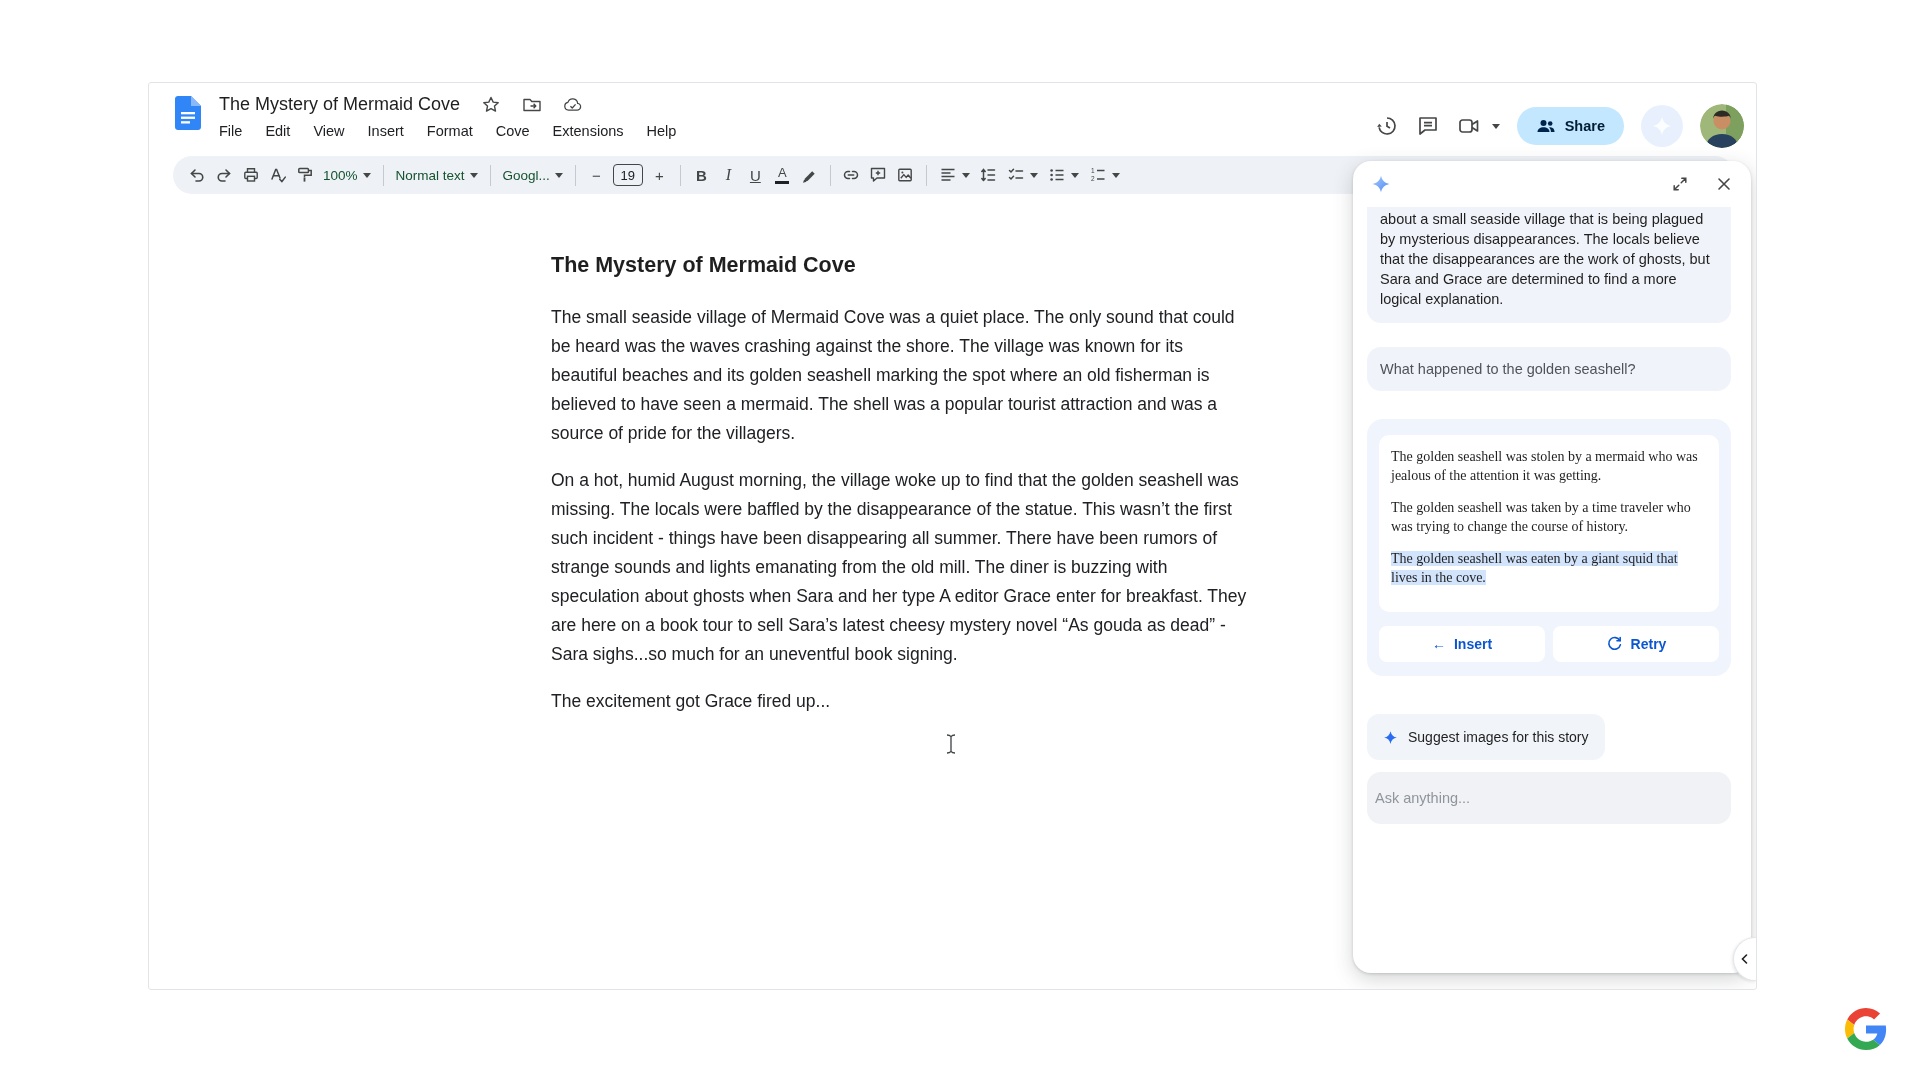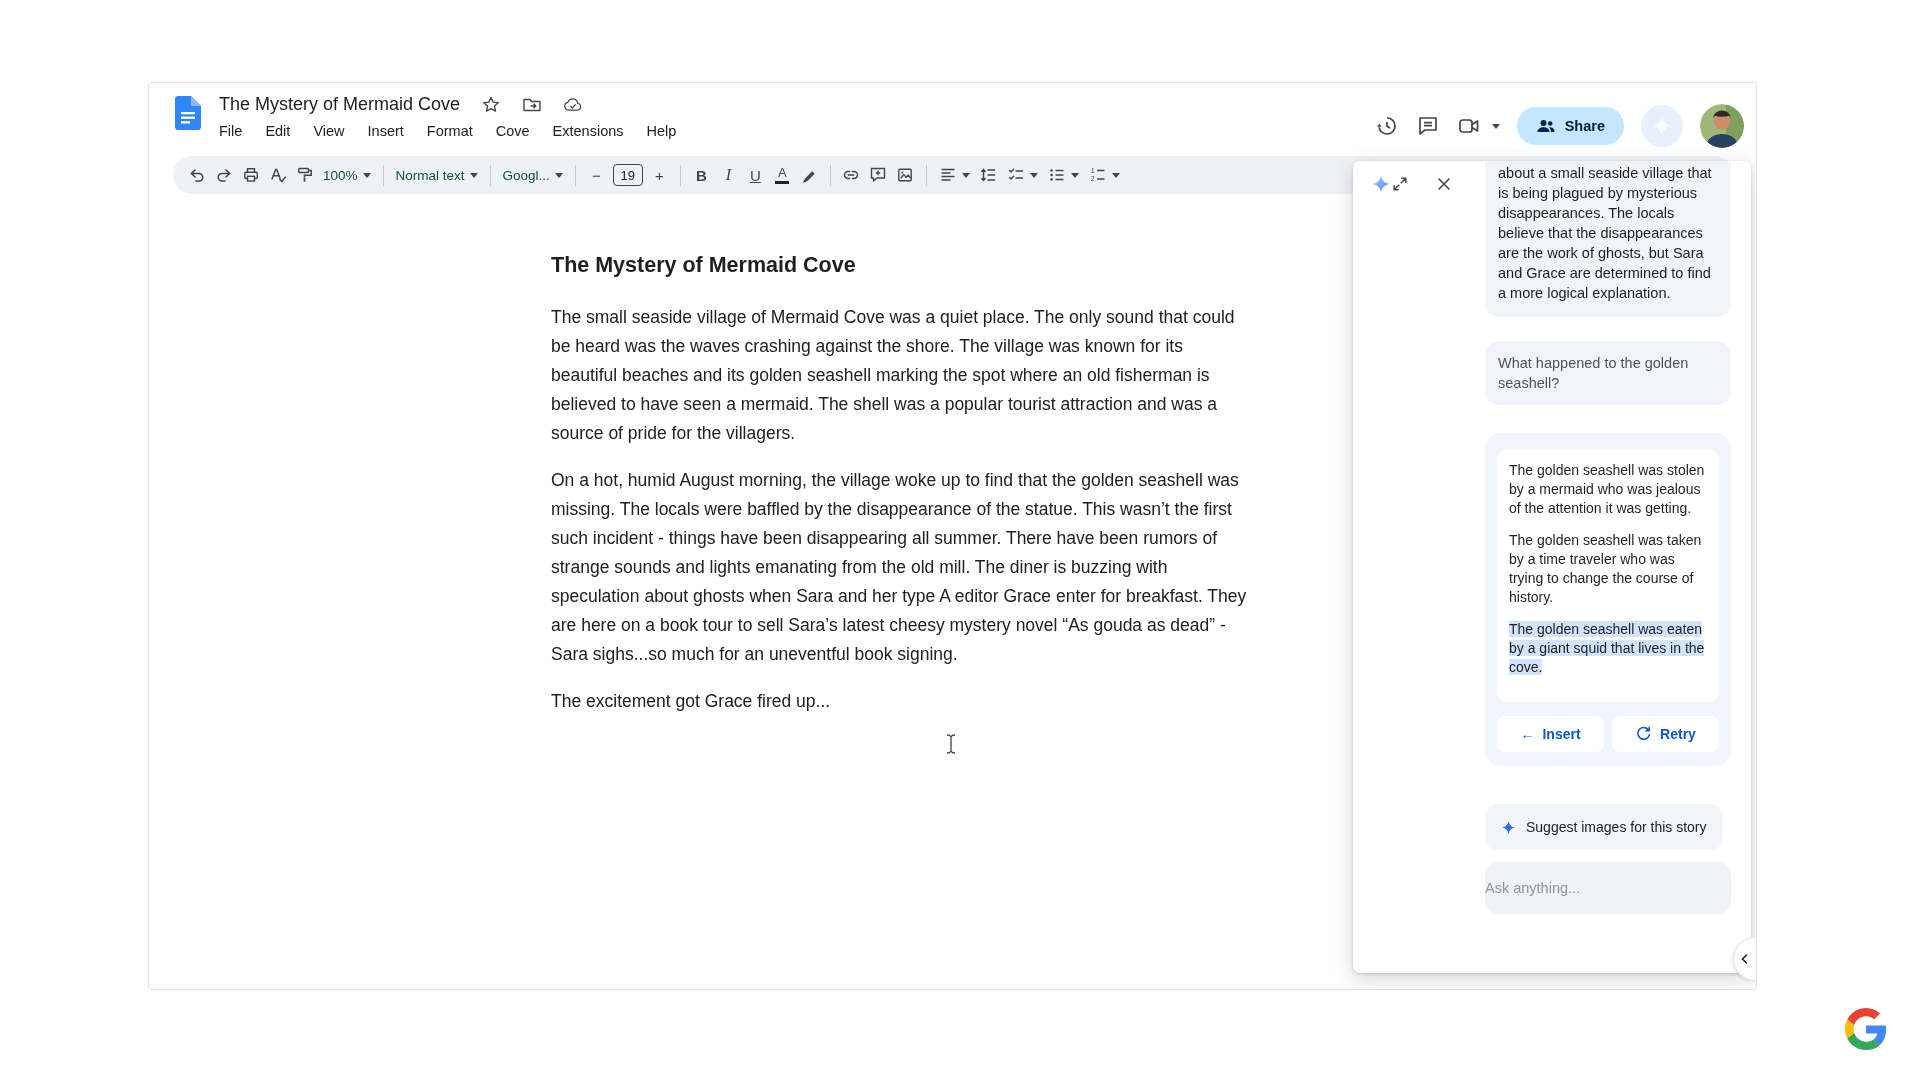--- a/index.html
+++ b/index.html
@@ -49,43 +49,43 @@
   .color-a .bar { width:14px; height:3.5px; background:#202124; margin-top:1.5px; }
 
   
   .doc { position:absolute; left:402px; top:170px; width:700px; }
   .doc h1 { font-size:21.5px; font-weight:600; color:#1f1f1f; margin:0 0 25px; }
   .doc p { font-size:17.5px; line-height:29px; color:#202124; margin:0 0 18px; }
   .ibeam { position:absolute; left:795px; top:650px; width:14px; height:22px; }
 
   
   .gemini-panel { position:absolute; left:1204px; top:78px; width:398px; height:812px; background:#fff;
-    border-radius:7px; box-shadow:0 1px 3px rgba(60,64,67,.2), 0 6px 20px rgba(60,64,67,.22);
-    display:flex; z-index:5; }
+    border-radius:18px; box-shadow:0 1px 3px rgba(60,64,67,.2), 0 6px 20px rgba(60,64,67,.22);
+    display:flex; flex-direction:column; z-index:5; }
   .gp-header { height:46px; flex:none; display:flex; align-items:center; padding:0 18px; }
   .gp-header .spacer { flex:1; }
   .gp-ico { width:18px; height:18px; color:#444746; display:flex; align-items:center; justify-content:center; border:none; background:none; }
   .gp-body { flex:1; padding:0 20px 0 14px; overflow:hidden; }
   .bubble { background:#f0f3f9; font-size:14.5px; line-height:20px; color:#1f1f1f; }
   .bubble.cut { border-radius:0 0 14px 14px; padding:2px 13px 14px; }
   .bubble.question { border-radius:14px; padding:12px 13px; color:#50545a; margin-top:24px; }
   .suggest-box { margin-top:28px; background:#f0f4fc; border-radius:16px; padding:16px 12px 14px; }
   .suggest-card { background:#fff; border-radius:10px; padding:12px; }
-  .suggest-card p { font-size:14px; line-height:19px; color:#1f1f1f; margin:0 0 13px; }
+  .suggest-card p { font-size:14px; line-height:19px; color:#1f1f1f; margin:0 0 13px;font-family:Liberation Serif, serif; }
   .suggest-card p:last-child { margin-bottom:13px; }
   .hl { background:#d2e3fc; }
   .btn-row { display:flex; gap:8px; margin-top:14px; }
   .pill-btn { flex:1; height:36px; background:#fff; border:none; border-radius:8px; color:#0b57d0;
     font-size:14px; font-weight:600; font-family:"Liberation Sans",sans-serif; display:flex;
     align-items:center; justify-content:center; gap:8px; }
   .chip { margin-top:38px; height:46px; display:inline-flex; align-items:center; gap:10px; padding:8px 16px;
     background:#f1f4f9; border:none; border-radius:12px; font-size:14px; color:#1f1f1f;
     font-family:"Liberation Sans",sans-serif; }
   .ask-input { margin-top:12px; width:100%; height:52px; background:#f0f2f6; border:none; border-radius:14px;
-    padding:0 0; font-size:14.5px; color:#1f1f1f; font-family:"Liberation Sans",sans-serif; outline:none; }
+    padding:0 8px; font-size:14.5px; color:#1f1f1f; font-family:"Liberation Sans",sans-serif; outline:none; }
   .ask-input::placeholder { color:#8f959b; }
 
   .collapse-tab { position:absolute; right:0; top:854px; width:23px; height:44px; background:#fff;
     border:1px solid #e3e6ea; border-right:none; border-radius:22px 0 0 22px; display:flex;
     align-items:center; justify-content:center; z-index:6; box-shadow:-1px 1px 3px rgba(60,64,67,.12); }
 
   .google-logo { position:absolute; left:1845px; top:1008px; width:42px; height:42px; }
 </style>
 </head>
 <body>

